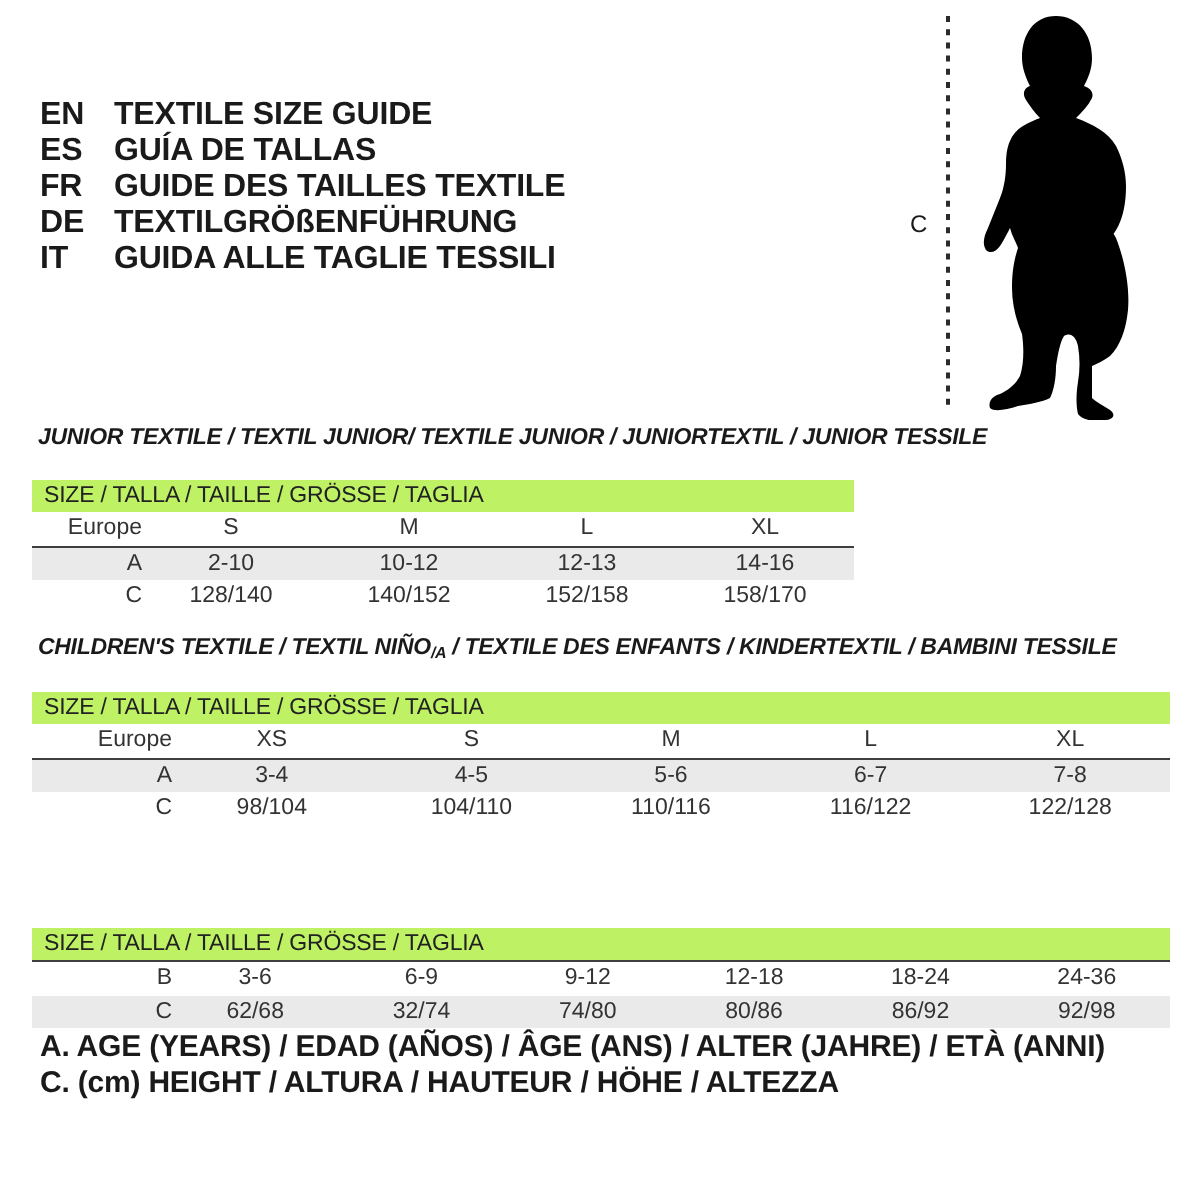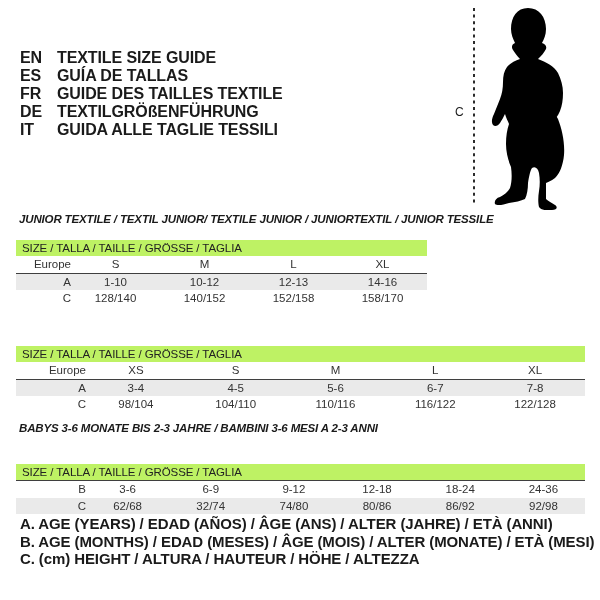--- a/index.html
+++ b/index.html
@@ -108,36 +108,37 @@
       <tbody>
           <tr class="hdr">
         <td class="lbl">Europe</td>
         <td>S</td>
         <td>M</td>
         <td>L</td>
         <td>XL</td>
       </tr>
       <tr class="alt">
         <td class="lbl">A</td>
-        <td>1-10</td>
+        <td>2-10</td>
         <td>10-12</td>
         <td>12-13</td>
         <td>14-16</td>
       </tr>
       <tr>
         <td class="lbl">C</td>
         <td>128/140</td>
         <td>140/152</td>
         <td>152/158</td>
         <td>158/170</td>
       </tr>
     </tbody>
       </table>
   </div>
 
+  <div class="tbl-title t2-title"><span>CHILDREN'S TEXTILE / TEXTIL NIÑO</span><span class="sub">/A</span><span> / TEXTILE DES ENFANTS / KINDERTEXTIL / BAMBINI TESSILE</span></div>
   <div class="tbl-wrap t2 w-wide">
     <div class="size-bar">SIZE / TALLA / TAILLE / GRÖSSE / TAGLIA</div>
     <table class="size-table">
       <colgroup>
           <col class="lblcol">
           <col>
           <col>
           <col>
           <col>
           <col>
@@ -165,21 +166,20 @@
         <td>104/110</td>
         <td>110/116</td>
         <td>116/122</td>
         <td>122/128</td>
       </tr>
     </tbody>
       </table>
   </div>
 
   <div class="tbl-title t3-title">
-    <div>BABYS 3-6 MONATE BIS 2-3 JAHRE / BAMBINI 3-6 MESI A 2-3 ANNI</div>
   </div>
   <div class="tbl-wrap t3 w-wide">
     <div class="size-bar ruled">SIZE / TALLA / TAILLE / GRÖSSE / TAGLIA</div>
     <table class="size-table">
       <colgroup>
           <col class="lblcol">
           <col>
           <col>
           <col>
           <col>
@@ -204,17 +204,16 @@
         <td>80/86</td>
         <td>86/92</td>
         <td>92/98</td>
       </tr>
     </tbody>
       </table>
   </div>
 
   <div class="footnotes">
     <div>A. AGE (YEARS) / EDAD (AÑOS) / ÂGE (ANS) / ALTER (JAHRE) / ETÀ (ANNI)</div>
-    <div>B. AGE (MONTHS) / EDAD (MESES) / ÂGE (MOIS) / ALTER (MONATE) / ETÀ (MESI)</div>
     <div>C. (cm) HEIGHT / ALTURA / HAUTEUR / HÖHE / ALTEZZA</div>
   </div>
 
 </div>
 
 </body></html>

